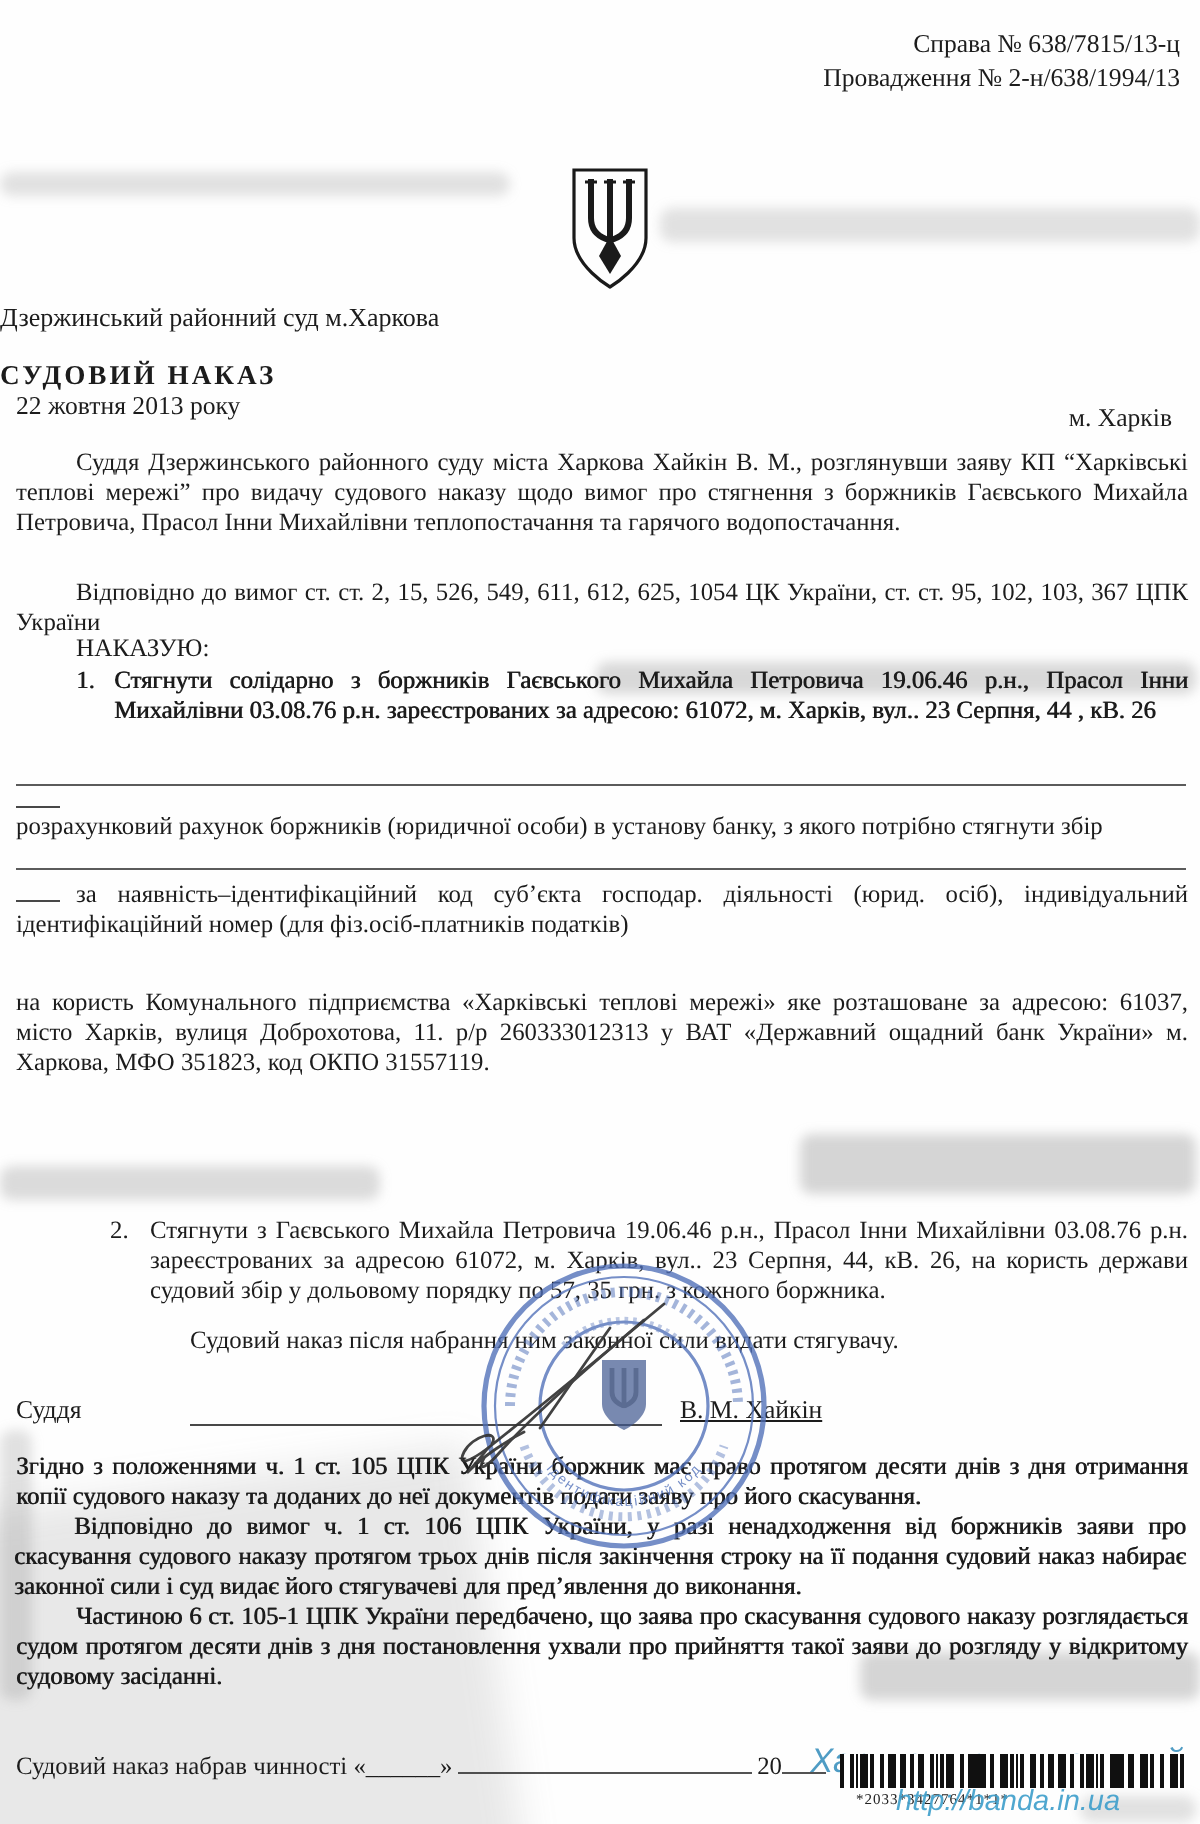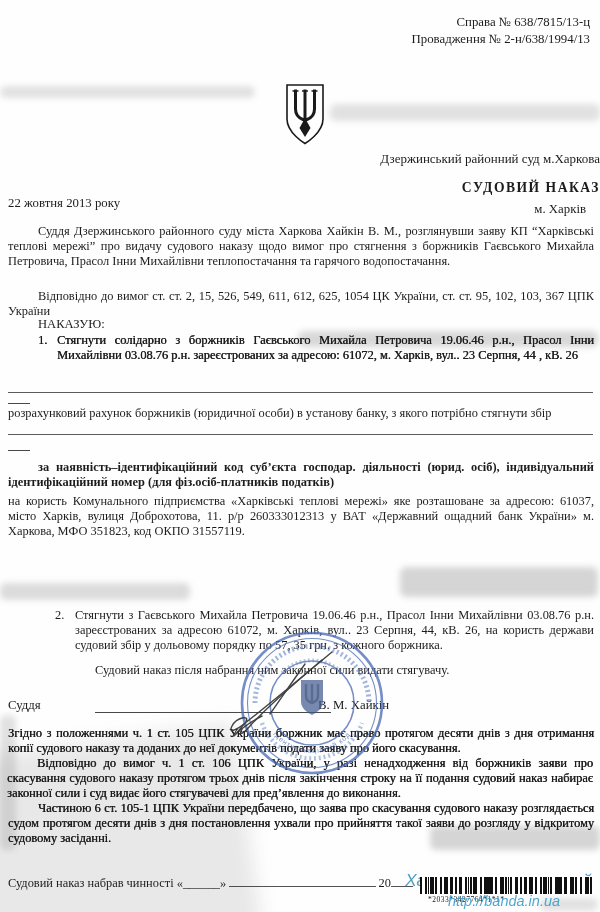--- a/index.html
+++ b/index.html
@@ -5,21 +5,21 @@
   html,body{margin:0;padding:0;background:#888;}
   .page{
     position:relative;width:600px;height:912px;margin:0 auto;
     background:#fefefe;overflow:hidden;
     font-family:"Liberation Serif", serif;color:#1c1c1c;
   }
   .abs{position:absolute;}
   .t{font-size:12.4px;line-height:15px;text-align:justify;}
   .indent{text-indent:30px;}
   .ink{text-shadow:0.35px 0 0 currentColor;}
-  .center{text-align:right;width:100%;}
+  .center{text-align:left;width:100%;}
   .right{text-align:right;}
   .rule{border-top:1.6px solid rgba(50,50,50,.8);height:0;}
   .tick{border-top:1.8px solid rgba(40,40,40,.85);height:0;width:22px;}
   .smudge{background:rgba(125,125,125,.22);filter:blur(3px);border-radius:6px;z-index:1;pointer-events:none;}
   .textlayer{z-index:2;}
   .judge-line{border-bottom:1.3px solid rgba(40,40,40,.85);height:12px;}
   .validity-row{display:flex;align-items:baseline;font-size:12.4px;}
   .fill-line{flex:1;border-bottom:1.2px solid rgba(40,40,40,.8);height:11px;margin:0 3px;}
   .year-line{display:inline-block;width:22px;border-bottom:1.2px solid rgba(40,40,40,.8);height:11px;}
   .barcode{
@@ -83,35 +83,35 @@
     <span class="abs" style="left:0;top:0;font-size:12.4px;">1.</span>
     <div class="t" style="margin-left:19px;">Стягнути  солідарно з  боржників Гаєвського Михайла Петровича 19.06.46 р.н., Прасол Інни Михайлівни 03.08.76 р.н.  зареєстрованих за адресою: 61072, м. Харків, вул.. 23 Серпня, 44 ,  кВ. 26</div>
   </div>
 
   <div class="abs rule textlayer" style="left:8px;top:392px;width:585px;"></div>
   <div class="abs tick textlayer" style="left:8px;top:403px;"></div>
   <div class="abs textlayer t" style="left:8px;top:406px;width:586px;">розрахунковий рахунок боржників (юридичної особи) в установу банку, з якого потрібно стягнути збір</div>
 
   <div class="abs rule textlayer" style="left:8px;top:434px;width:585px;"></div>
   <div class="abs tick textlayer" style="left:8px;top:450px;"></div>
-  <div class="abs textlayer t indent" style="left:8px;top:460px;width:586px;font-weight:bold;">за наявність–ідентифікаційний код суб’єкта господар. діяльності (юрид. осіб), індивідуальний ідентифікаційний номер (для фіз.осіб-платників податків)</div>
+  <div class="abs textlayer t indent" style="left:8px;top:440px;width:586px;">за наявність–ідентифікаційний код суб’єкта господар. діяльності (юрид. осіб), індивідуальний ідентифікаційний номер (для фіз.осіб-платників податків)</div>
 
   <div class="abs textlayer t" style="left:8px;top:494px;width:586px;">на користь Комунального підприємства «Харківські теплові мережі»  яке розташоване за адресою: 61037, місто Харків,  вулиця Доброхотова, 11. р/р 260333012313 у ВАТ «Державний ощадний банк України» м. Харкова, МФО 351823, код ОКПО 31557119.</div>
 
 
   <div class="abs textlayer" style="left:55px;top:608px;width:539px;">
     <span class="abs" style="left:0;top:0;font-size:12.4px;">2.</span>
     <div class="t" style="margin-left:20px;">Стягнути  з  Гаєвського Михайла Петровича 19.06.46 р.н., Прасол Інни Михайлівни 03.08.76 р.н. зареєстрованих за адресою  61072, м. Харків, вул.. 23 Серпня, 44,  кВ. 26, на користь держави судовий збір у дольовому порядку по 57, 35 грн. з кожного боржника.</div>
   </div>
 
   <div class="abs textlayer" style="left:95px;top:663px;font-size:12.4px;">Судовий наказ після набрання ним законної сили видати стягувачу.</div>
 
   <div class="abs textlayer" style="left:8px;top:698px;font-size:12.8px;">Суддя</div>
   <div class="abs judge-line textlayer" style="left:95px;top:700px;width:236px;"></div>
-  <div class="abs textlayer" style="left:318px;top:698px;font-size:12.8px;">В. М. Хайкін</div>
+  <div class="abs textlayer" style="left:340px;top:698px;font-size:12.8px;text-decoration:underline;">В. М. Хайкін</div>
 
   <svg class="abs stamp-layer" style="left:237px;top:628px;opacity:.78;" width="150" height="150" viewBox="0 0 150 150">
     <g stroke="#4f6fb8" fill="none">
       <circle cx="75" cy="75" r="70" stroke-width="2.6"></circle>
       <circle cx="75" cy="75" r="64.5" stroke-width="1.1"></circle>
       <circle cx="75" cy="75" r="42" stroke-width="1.6"></circle>
       <path d="M18,75 A57,57 0 0 1 132,75" stroke-width="5" stroke-dasharray="2,2.6" opacity=".65"></path>
       <path d="M25,95 A53,53 0 0 0 125,95" stroke-width="4.5" stroke-dasharray="2,2.8" opacity=".55"></path>
       <path d="M45,45 A42,42 0 0 1 105,45" stroke-width="4" stroke-dasharray="1.8,2.4" opacity=".5"></path>
     </g>

